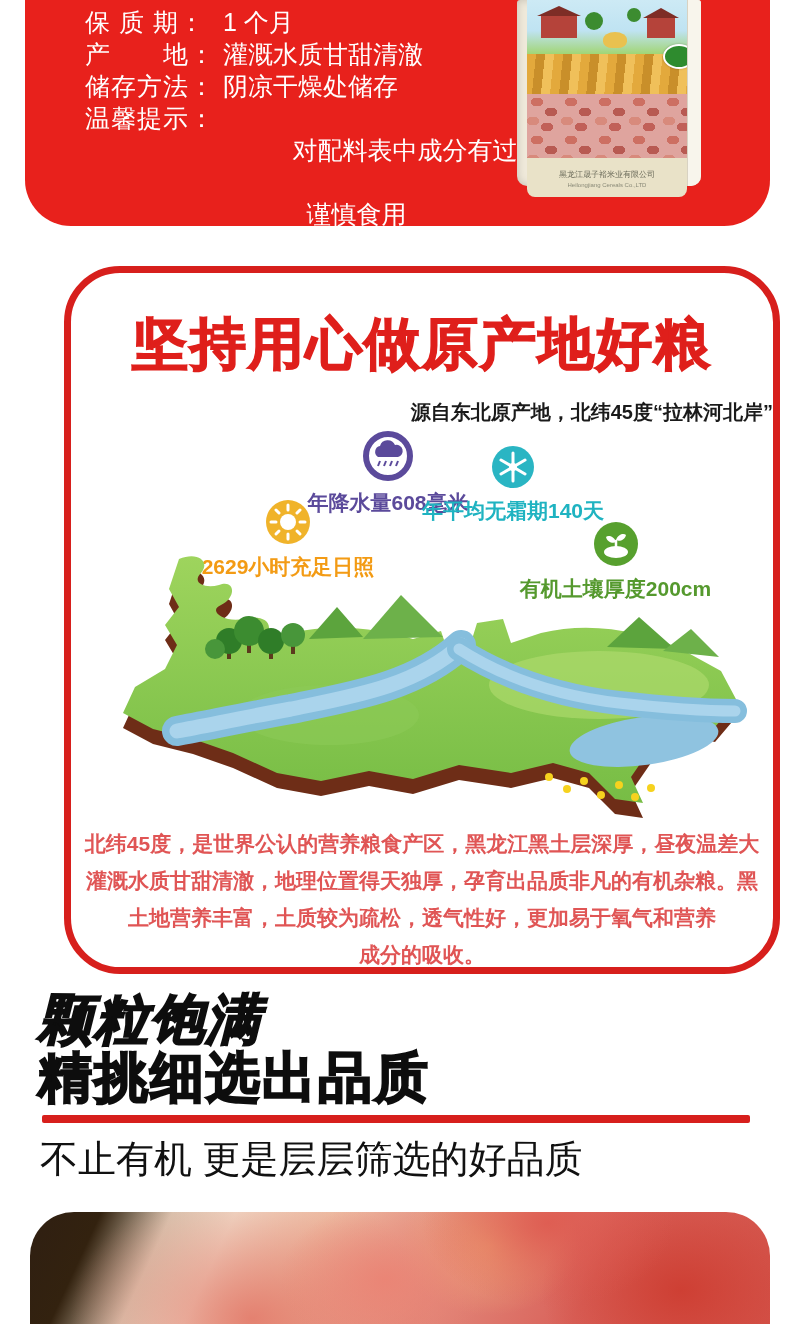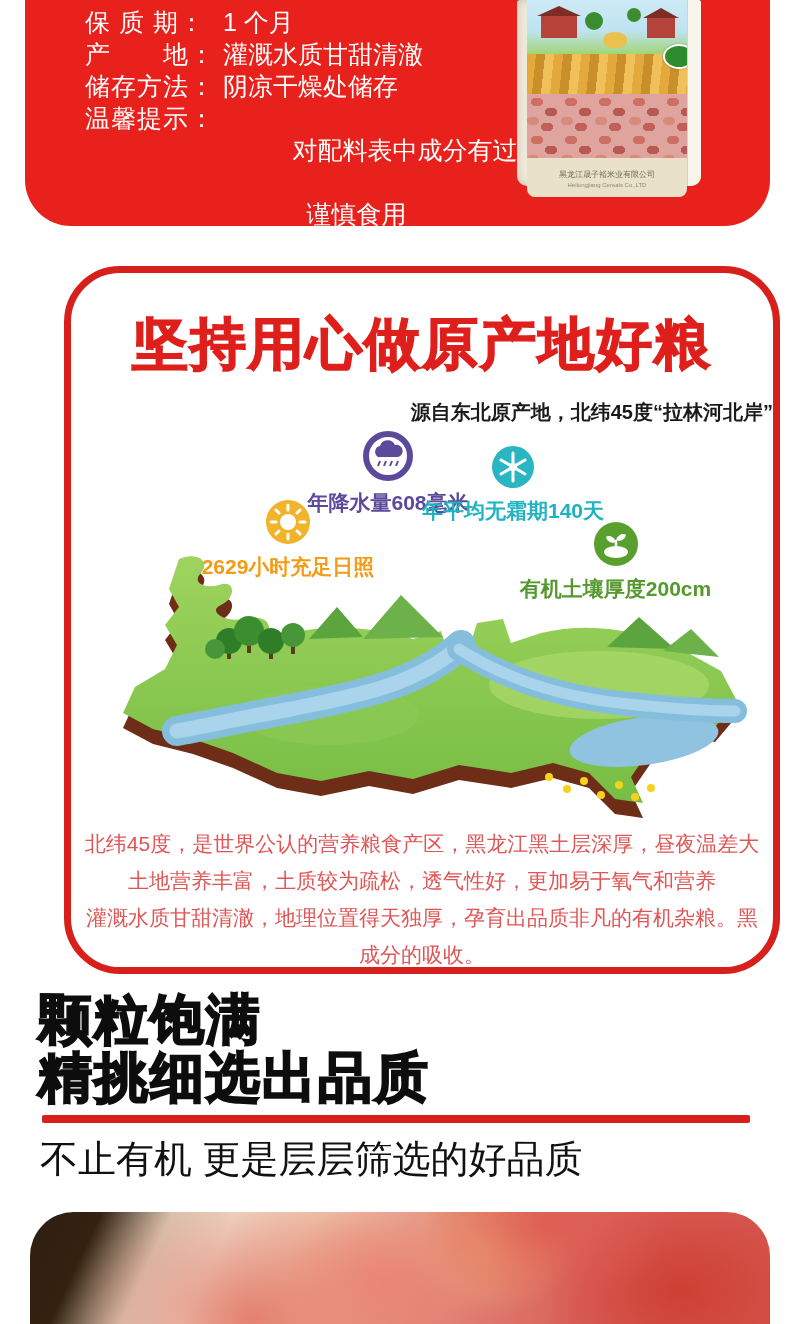--- a/index.html
+++ b/index.html
@@ -59,26 +59,26 @@
   .stat-frost{left:327px;top:172px;width:230px;}
   .stat-frost .stat-label{color:#1fb3c1;}
   .stat-sun{left:92px;top:226px;width:250px;}
   .stat-sun .stat-label{color:#f39b14;}
   .stat-soil{left:422px;top:248px;width:245px;}
   .stat-soil .stat-label{color:#55992e;}
 
   .map-wrap{position:absolute;left:8px;top:272px;width:690px;height:276px;}
 
   .origin-para{position:absolute;left:10px;right:10px;top:552px;text-align:center;
-               color:#e05555;font-size:21px;line-height:37px;font-weight:400;}
+               color:#e05555;font-size:21px;line-height:37px;font-weight:700;}
 
   
   .q-h{position:absolute;left:38px;color:#0d0d0d;font-weight:900;font-size:54px;
        letter-spacing:2px;-webkit-text-stroke:2px #0d0d0d;}
-  .q-h1{top:984px;}
+  .q-h1{top:984px;font-style:italic;}
   .q-h2{top:1042px;}
   .red-bar{position:absolute;left:42px;top:1115px;width:708px;height:8px;background:#d71f1c;border-radius:2px;}
   .q-caption{position:absolute;left:40px;top:1134px;font-size:38px;font-weight:500;color:#111;}
 
   
   .photo{position:absolute;left:30px;top:1212px;width:740px;height:112px;
          border-radius:44px 44px 0 0;
          background:
            radial-gradient(180px 120px at 70% 10%,rgba(222,90,80,.9),transparent 70%),
            radial-gradient(150px 110px at 48% 60%,rgba(235,130,115,.85),transparent 70%),
@@ -245,22 +245,22 @@
           <circle cx="522" cy="250" r="4"></circle>
             <circle cx="540" cy="240" r="4"></circle>
             <circle cx="556" cy="252" r="4"></circle>
           <circle cx="572" cy="243" r="4"></circle>
         </g>
       </svg>
     </div>
 
     <div class="origin-para">
       <div>北纬45度，是世界公认的营养粮食产区，黑龙江黑土层深厚，昼夜温差大</div>
+      <div>灌溉水质甘甜清澈，地理位置得天独厚，孕育出品质非凡的有机杂粮。黑</div>
       <div>土地营养丰富，土质较为疏松，透气性好，更加易于氧气和营养</div>
-      <div>灌溉水质甘甜清澈，地理位置得天独厚，孕育出品质非凡的有机杂粮。黑</div>
       <div>成分的吸收。</div>
     </div>
   </div>
 
   <div class="q-h q-h1">颗粒饱满</div>
   <div class="q-h q-h2">精挑细选出品质</div>
   <div class="red-bar"></div>
   <div class="q-caption">不止有机 更是层层筛选的好品质</div>
 
   <div class="photo"></div>

